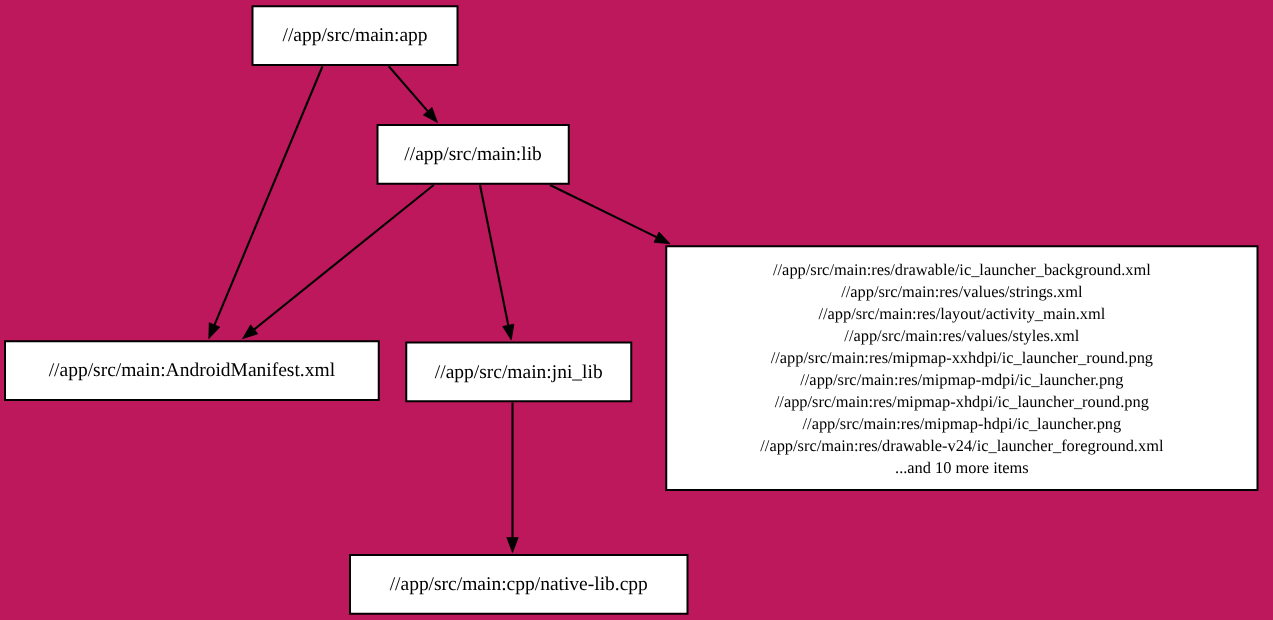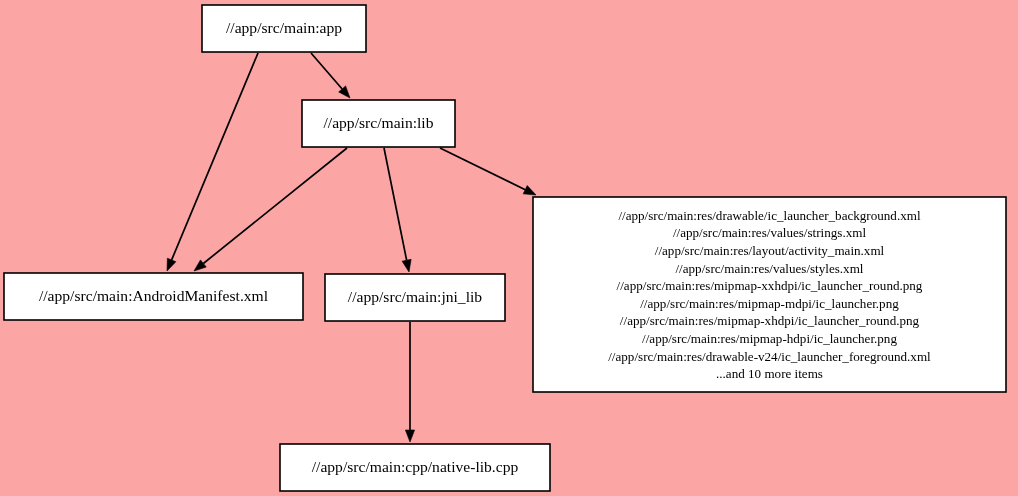--- a/index.html
+++ b/index.html
@@ -10,21 +10,21 @@
   body {
     width: 1018px;
     height: 496px;
     overflow: hidden;
     font-family: "Liberation Serif", serif;
   }
   #graph-root {
     position: relative;
     width: 1018px;
     height: 496px;
-    background: #fca5a5;
+    background: #be185d;
   }
   svg#graph-canvas {
     position: absolute;
     top: 0;
     left: 0;
     width: 1018px;
     height: 496px;
     display: block;
   }
   .node-box {

